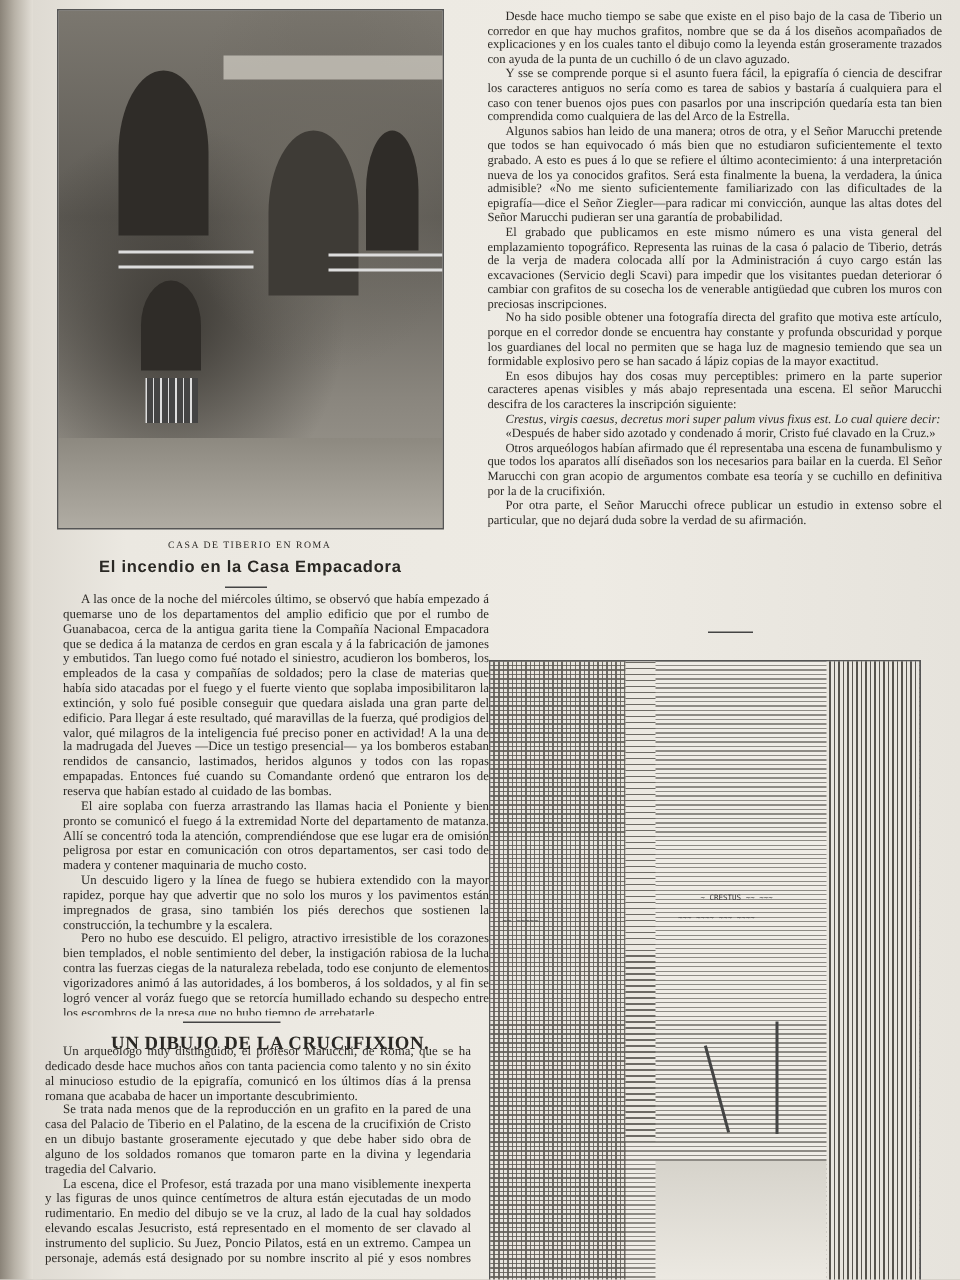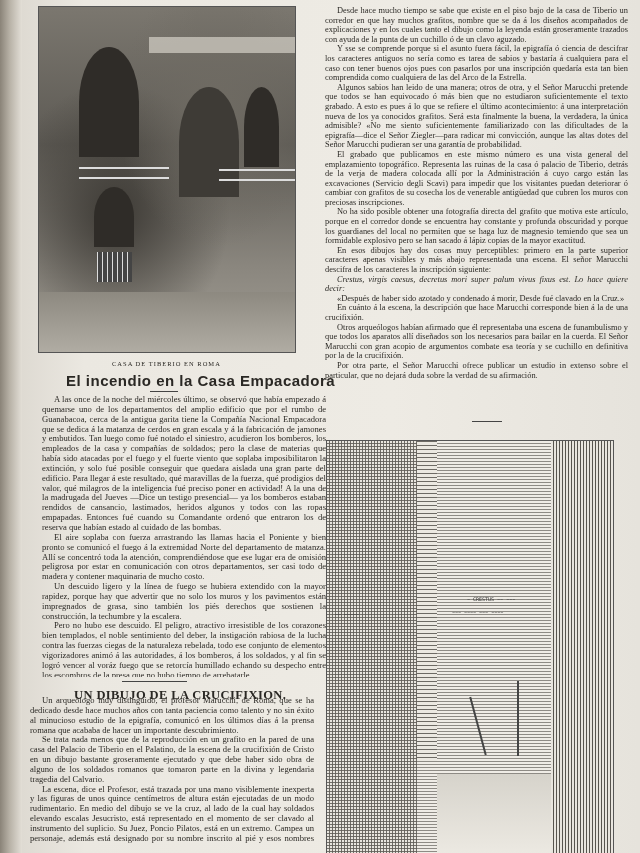--- a/index.html
+++ b/index.html
@@ -27,21 +27,21 @@
     overflow:hidden;
   }
   .arch { position:absolute; background:#2f2c28; border-radius:50% 50% 0 0; }
   .rail { position:absolute; border-top:2px solid #ddd; border-bottom:2px solid #ddd; height:8px; }
   .frieze { position:absolute; left:110px; top:30px; width:150px; height:16px; background:#cfcbc2; opacity:.75; }
   .caption {
     position:absolute; top:360px; left:90px; font-size:6.5px; letter-spacing:1px;
   }
   h2.title1 {
     position:absolute; top:372px; left:44px; margin:0;
-    font-family:"Liberation Sans", sans-serif; font-size:15px; font-weight:bold; letter-spacing:.5px;
+    font-family:"Liberation Sans", sans-serif; font-size:11px; font-weight:bold; letter-spacing:.5px;
   }
   .rule { position:absolute; height:1px; background:#444; }
   .body-text {
     position:absolute; font-size:8.6px; line-height:9.85px; text-align:justify;
     margin:0; color:#2c2a26;
   }
   .body-text p { margin:0; text-indent:12px; }
   h3.title2 {
     position:absolute; top:688px; left:52px; margin:0;
     font-family:"Liberation Serif", serif; font-size:12.5px; font-weight:bold; letter-spacing:.4px;
@@ -113,23 +113,22 @@
     <p>La escena, dice el Profesor, está trazada por una mano visiblemente inexperta y las figuras de unos quince centímetros de altura están ejecutadas de un modo rudimentario. En medio del dibujo se ve la cruz, al lado de la cual hay soldados elevando escalas Jesucristo, está representado en el momento de ser clavado al instrumento del suplicio. Su Juez, Poncio Pilatos, está en un extremo. Campea un personaje, además está designado por su nombre inscrito al pié y esos nombres tienen una consonancia enteramente romana. Por encima del dibujo corre una inscripción latina de quince líneas en caracteres pompeyanos bastante difíciles de descifrar y que comienza por la palabra Crestos refiriendo sumariamente el suplicio y la Pasión del Divino Maestro.</p>
   </div>
 
   <div class="body-text" style="top:6px;left:303px;width:303px;height:410px;overflow:hidden;font-size:8.4px;line-height:9.6px;">
     <p>Desde hace mucho tiempo se sabe que existe en el piso bajo de la casa de Tiberio un corredor en que hay muchos grafitos, nombre que se da á los diseños acompañados de explicaciones y en los cuales tanto el dibujo como la leyenda están groseramente trazados con ayuda de la punta de un cuchillo ó de un clavo aguzado.</p>
     <p>Y sse se comprende porque si el asunto fuera fácil, la epigrafía ó ciencia de descifrar los caracteres antiguos no sería como es tarea de sabios y bastaría á cualquiera para el caso con tener buenos ojos pues con pasarlos por una inscripción quedaría esta tan bien comprendida como cualquiera de las del Arco de la Estrella.</p>
     <p>Algunos sabios han leido de una manera; otros de otra, y el Señor Marucchi pretende que todos se han equivocado ó más bien que no estudiaron suficientemente el texto grabado. A esto es pues á lo que se refiere el último acontecimiento: á una interpretación nueva de los ya conocidos grafitos. Será esta finalmente la buena, la verdadera, la única admisible? «No me siento suficientemente familiarizado con las dificultades de la epigrafía—dice el Señor Ziegler—para radicar mi convicción, aunque las altas dotes del Señor Marucchi pudieran ser una garantía de probabilidad.</p>
     <p>El grabado que publicamos en este mismo número es una vista general del emplazamiento topográfico. Representa las ruinas de la casa ó palacio de Tiberio, detrás de la verja de madera colocada allí por la Administración á cuyo cargo están las excavaciones (Servicio degli Scavi) para impedir que los visitantes puedan deteriorar ó cambiar con grafitos de su cosecha los de venerable antigüedad que cubren los muros con preciosas inscripciones.</p>
     <p>No ha sido posible obtener una fotografía directa del grafito que motiva este artículo, porque en el corredor donde se encuentra hay constante y profunda obscuridad y porque los guardianes del local no permiten que se haga luz de magnesio temiendo que sea un formidable explosivo pero se han sacado á lápiz copias de la mayor exactitud.</p>
     <p>En esos dibujos hay dos cosas muy perceptibles: primero en la parte superior caracteres apenas visibles y más abajo representada una escena. El señor Marucchi descifra de los caracteres la inscripción siguiente:</p>
-    <p style="font-style:italic">Crestus, virgis caesus, decretus mori super palum vivus fixus est. Lo hace quiere decir:</p>
-    <p>«Después de haber sido azotado y condenado á morir, Desde fué clavado en la Cruz.»</p>
-    <p>En cuánto á la escena, la descripción que hace Marucchi corresponde bien á la de una crucifixión.</p>
+    <p style="font-style:italic">Crestus, virgis caesus, decretus mori super palum vivus fixus est. Lo cual quiere decir:</p>
+    <p>«Después de haber sido azotado y condenado á morir, Cristo fué clavado en la Cruz.»</p>
     <p>Otros arqueólogos habían afirmado que él representaba una escena de funambulismo y que todos los aparatos allí diseñados son los necesarios para bailar en la cuerda. El Señor Marucchi con gran acopio de argumentos combate esa teoría y se cuchillo en definitiva por la de la crucifixión.</p>
     <p>Por otra parte, el Señor Marucchi ofrece publicar un estudio in extenso sobre el particular, que no dejará duda sobre la verdad de su afirmación.</p>
 
   </div>
 
   <div class="rule" style="top:421px;left:450px;width:30px;"></div>
 
   <div class="drawing" style="left:304px;">
     <div class="wall-left"></div>
     <div class="pillar"></div>

